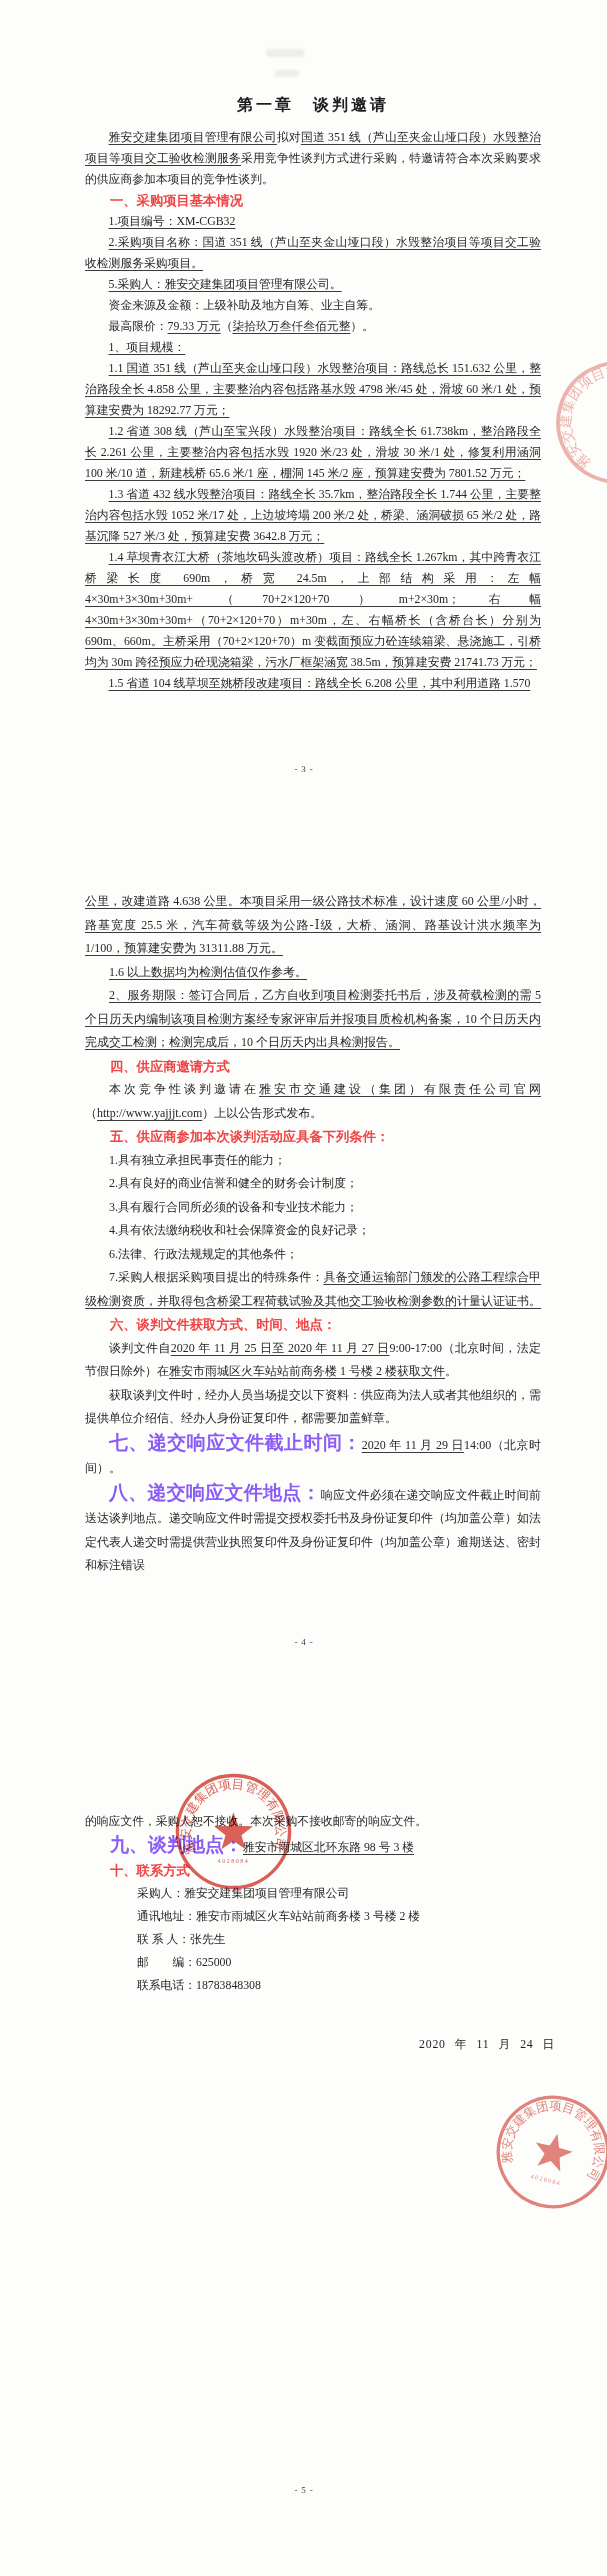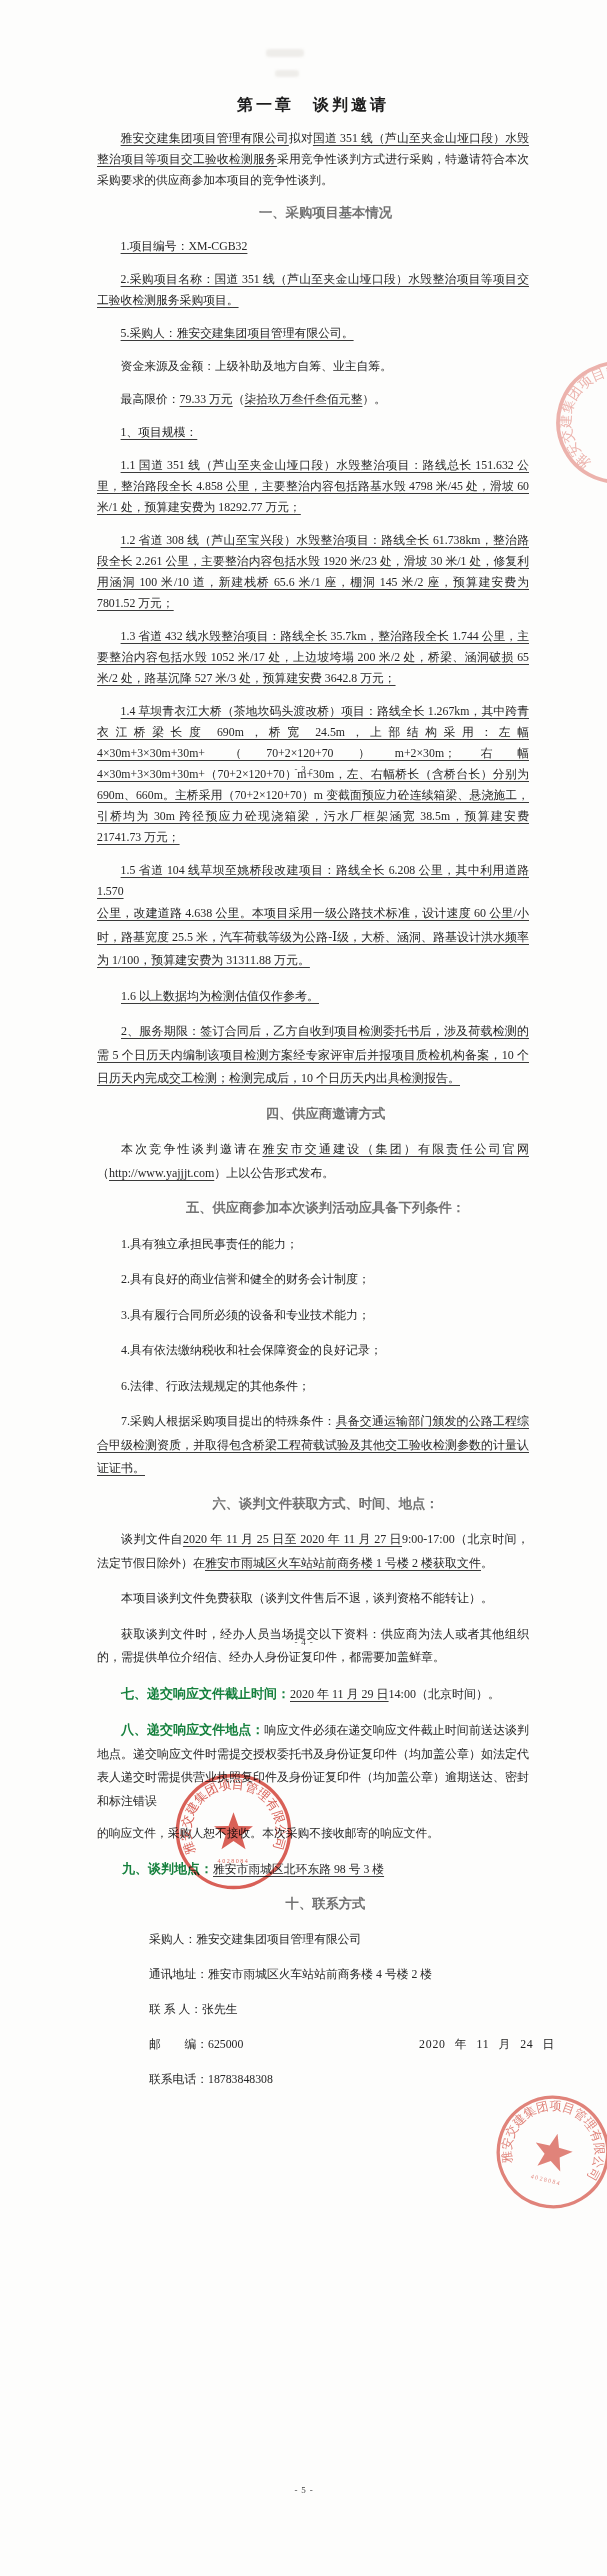--- a/index.html
+++ b/index.html
@@ -5,39 +5,39 @@
   html,body{margin:0;padding:0;background:#ffffff;}
   .sheet{
     position:relative;width:600px;height:2576px;margin:0 auto;
     background:#fdfdfc;overflow:hidden;
     font-family:"Liberation Serif","DejaVu Serif",serif;
     color:#262626;
     padding-left:12px;
   }
   .page{position:absolute;left:0;width:608px;}
   .content{padding:0 67px 0 85px;}
-  p{margin:12px;text-indent:2em;text-align:justify;}
+  p{margin:0;text-indent:2em;text-align:justify;}
   p.noindent{text-indent:0;}
   .p1 .content{font-size:11.8px;line-height:21px;}
   .p2 .content{font-size:12px;line-height:23.5px;}
   .p3 .content{font-size:11.8px;line-height:23px;}
   .doc-title{
     text-align:center;text-indent:0;
     font-family:"Liberation Sans","DejaVu Sans",sans-serif;
     font-weight:bold;font-size:16px;line-height:23px;
     letter-spacing:3px;margin-bottom:11.4px;color:#1d1d1d;
   }
   .h{
-    font-family:Liberation Mono, monospace;
-    font-weight:bold;font-size:13.3px;color:#737373;
-    text-indent:25px;text-align:center;
+    font-family:Liberation Serif, serif;
+    font-weight:bold;font-size:13.3px;color:#ef4444;
+    text-indent:25px;text-align:left;
   }
   .h-inline{
     font-family:"Liberation Sans","DejaVu Sans",sans-serif;
-    font-weight:bold;font-size:13px;color:#15803d;
+    font-weight:bold;font-size:19px;color:#8b5cf6;
   }
   .u{text-decoration:underline;text-underline-offset:3px;text-decoration-thickness:0.8px;text-decoration-color:#3a3a3a;}
   .contact-block p{text-indent:52px;}
   .date-line{
     position:absolute;left:419px;top:2037px;
     font-size:11.8px;letter-spacing:0.8px;word-spacing:5.3px;color:#1f1f1f;white-space:nowrap;
   }
   .page-footer{
     position:absolute;left:0;width:608px;text-align:center;
     font-size:9px;color:#3c3c3c;letter-spacing:0.8px;
@@ -94,36 +94,35 @@
       <p class="h">五、供应商参加本次谈判活动应具备下列条件：</p>
       <p>1.具有独立承担民事责任的能力；</p>
       <p>2.具有良好的商业信誉和健全的财务会计制度；</p>
       <p>3.具有履行合同所必须的设备和专业技术能力；</p>
       <p>4.具有依法缴纳税收和社会保障资金的良好记录；</p>
       <p>6.法律、行政法规规定的其他条件；</p>
       <p><span>7.采购人根据采购项目提出的特殊条件：</span><span class="u">具备交通运输部门颁发的公路工程综合甲级检测资质，并取得包含桥梁工程荷载试验及其他交工验收检测参数的计量认证证书。</span></p>
 
       <p class="h">六、谈判文件获取方式、时间、地点：</p>
       <p><span>谈判文件自</span><span class="u">2020 年 11 月 25 日至 2020 年 11 月 27 日</span><span>9:00-17:00（北京时间，法定节假日除外）在</span><span class="u">雅安市雨城区火车站站前商务楼 1 号楼 2 楼获取文件</span><span>。</span></p>
-      <p>本项目谈判文件免费获取（谈判文件售后不退，谈判资格不能转让）。</p>
       <p>获取谈判文件时，经办人员当场提交以下资料：供应商为法人或者其他组织的，需提供单位介绍信、经办人身份证复印件，都需要加盖鲜章。</p>
 
       <p><span class="h-inline">七、递交响应文件截止时间：</span><span class="u">2020 年 11 月 29 日</span><span>14:00（北京时间）。</span></p>
       <p><span class="h-inline">八、递交响应文件地点：</span><span>响应文件必须在递交响应文件截止时间前送达谈判地点。递交响应文件时需提交授权委托书及身份证复印件（均加盖公章）如法定代表人递交时需提供营业执照复印件及身份证复印件（均加盖公章）逾期送达、密封和标注错误</span></p>
     </div>
   </div>
 
   <div class="page p3" style="top:1810px;">
     <div class="content">
       <p class="noindent">的响应文件，采购人恕不接收。本次采购不接收邮寄的响应文件。</p>
       <p style="text-indent:25px;"><span class="h-inline">九、谈判地点：</span><span class="u">雅安市雨城区北环东路 98 号 3 楼</span></p>
       <p class="h">十、联系方式</p>
       <div class="contact-block">
         <p>采购人：雅安交建集团项目管理有限公司</p>
-        <p>通讯地址：雅安市雨城区火车站站前商务楼 4 号楼 2 楼</p>
+        <p>通讯地址：雅安市雨城区火车站站前商务楼 3 号楼 2 楼</p>
         <p>联 系 人：张先生</p>
         <p>邮　　编：625000</p>
         <p>联系电话：18783848308</p>
       </div>
     </div>
   </div>
 
   <div class="date-line">2020 年 11 月 24 日</div>
 
   <div class="page-footer pf-1">- 3 -</div>

